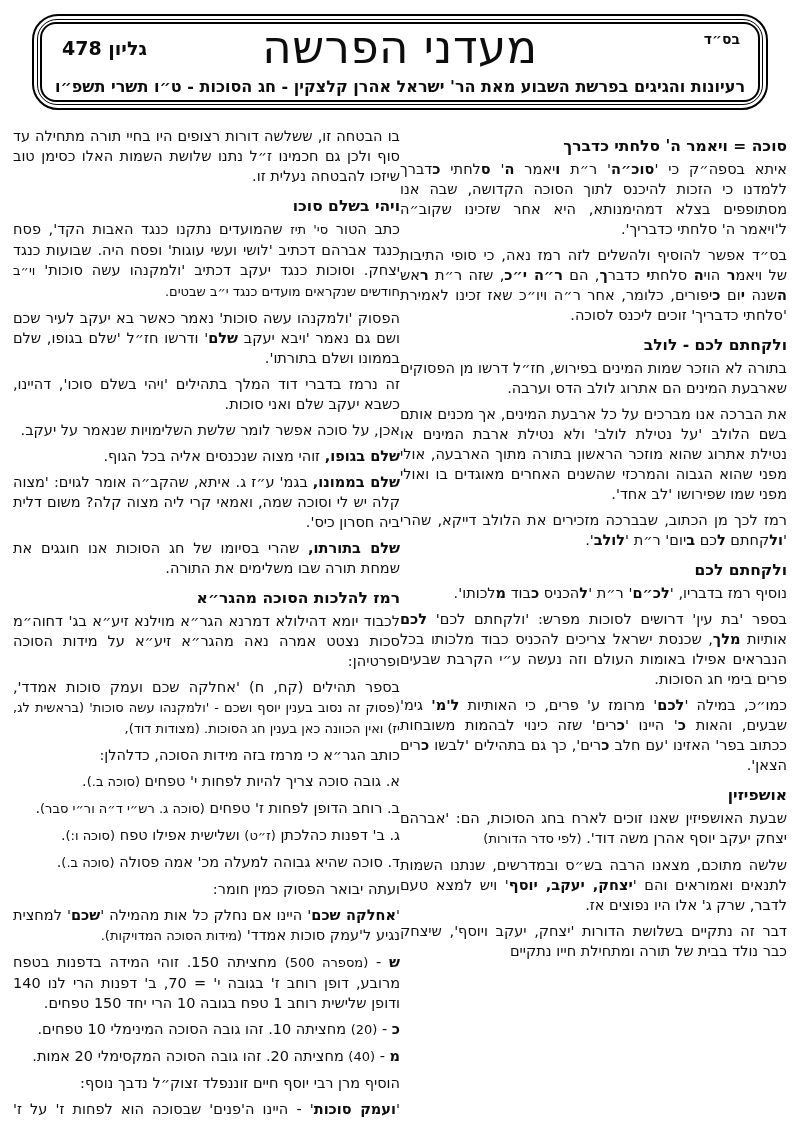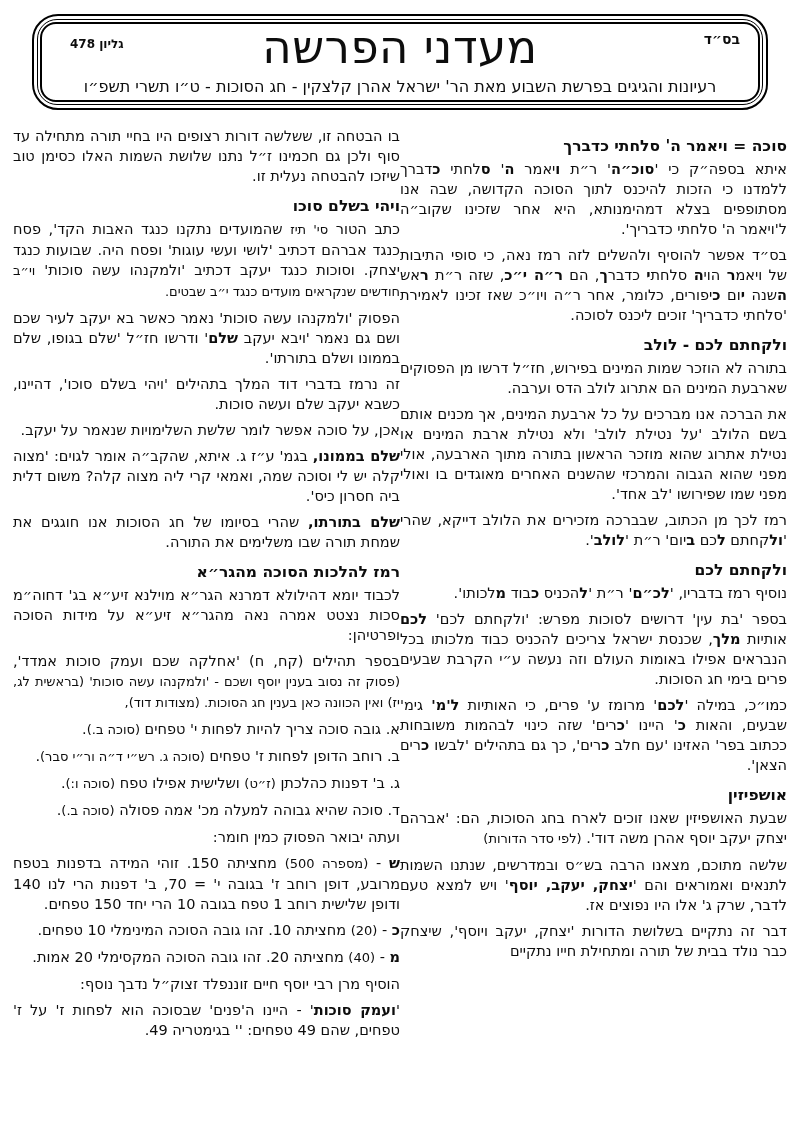--- a/index.html
+++ b/index.html
@@ -17,27 +17,27 @@
   .frame1{
     position:absolute;top:14px;right:32px;left:32px;height:96px;
     border:2px solid #000;border-radius:26px;padding:3px;box-sizing:border-box;
   }
   .frame2{height:100%;border:1.5px solid #000;border-radius:20px;padding:2px;box-sizing:border-box;}
   .frame3{
     height:100%;border:2px solid #000;border-radius:16px;box-sizing:border-box;
     position:relative;display:flex;flex-direction:column;align-items:center;justify-content:center;
   }
   .bsd{position:absolute;top:7px;right:18px;font-size:14px;font-weight:bold;margin-left:32px;}
-  .issue{position:absolute;top:13px;left:28px;font-size:12px;font-weight:bold;}
+  .issue{position:absolute;top:13px;left:20px;font-size:19px;font-weight:bold;}
   .title{
     font-family:"DejaVu Serif","DejaVu Sans",serif;
     font-size:45px;font-weight:normal;line-height:1;margin-top:-4px;
     letter-spacing:0.5px;
   }
-  .subtitle{font-size:16px;font-weight:normal;margin-top:7px;}
+  .subtitle{font-size:16px;font-weight:bold;margin-top:7px;}
   
   .columns{
     position:absolute;top:126px;right:13px;left:13px;bottom:10px;
     display:flex;overflow:hidden;
   }
   .col{flex:1;min-width:0;}
   .col p{
     margin:0 0 6px;
     font-size:14.5px;line-height:20px;
     text-align:justify;
@@ -82,32 +82,35 @@
         <h2 class="heading">אושפיזין</h2>
         <p class="para">שבעת האושפיזין שאנו זוכים לארח בחג הסוכות, הם: 'אברהם יצחק יעקב יוסף אהרן משה דוד'. <small>(לפי סדר הדורות)</small></p>
         <p class="para">שלשה מתוכם, מצאנו הרבה בש״ס ובמדרשים, שנתנו השמות לתנאים ואמוראים והם '<b>יצחק, יעקב, יוסף</b>' ויש למצא טעם לדבר, שרק ג' אלו היו נפוצים אז.</p>
         <p class="para">דבר זה נתקיים בשלושת הדורות 'יצחק, יעקב ויוסף', שיצחק כבר נולד בבית של תורה ומתחילת חייו נתקיים</p>
       </div>
     <div class="col">
         <p class="para">בו הבטחה זו, ששלשה דורות רצופים היו בחיי תורה מתחילה עד סוף ולכן גם חכמינו ז״ל נתנו שלושת השמות האלו כסימן טוב שיזכו להבטחה נעלית זו.</p>
         <h2 class="heading">ויהי בשלם סוכו</h2>
         <p class="para">כתב הטור <small>סי' תיז</small> שהמועדים נתקנו כנגד האבות הקד', פסח כנגד אברהם דכתיב 'לושי ועשי עוגות' ופסח היה. שבועות כנגד יצחק. וסוכות כנגד יעקב דכתיב 'ולמקנהו עשה סוכות' <small>וי״ב חודשים שנקראים מועדים כנגד י״ב שבטים.</small></p>
         <p class="para">הפסוק 'ולמקנהו עשה סוכות' נאמר כאשר בא יעקב לעיר שכם ושם גם נאמר 'ויבא יעקב <b>שלם</b>' ודרשו חז״ל 'שלם בגופו, שלם בממונו ושלם בתורתו'.</p>
-        <p class="para">זה נרמז בדברי דוד המלך בתהילים 'ויהי בשלם סוכו', דהיינו, כשבא יעקב שלם ועשה סוכות.</p>
+        <p class="para">זה נרמז בדברי דוד המלך בתהילים 'ויהי בשלם סוכו', דהיינו, כשבא יעקב שלם ואני סוכות.</p>
         <p class="para">אכן, על סוכה אפשר לומר שלשת השלימויות שנאמר על יעקב.</p>
+        <p class="para"><b>שלם בגופו,</b> זוהי מצוה שנכנסים אליה בכל הגוף.</p>
         <p class="para"><b>שלם בממונו,</b> בגמ' ע״ז ג. איתא, שהקב״ה אומר לגוים: 'מצוה קלה יש לי וסוכה שמה, ואמאי קרי ליה מצוה קלה? משום דלית ביה חסרון כיס'.</p>
         <p class="para"><b>שלם בתורתו,</b> שהרי בסיומו של חג הסוכות אנו חוגגים את שמחת תורה שבו משלימים את התורה.</p>
         <h2 class="heading">רמז להלכות הסוכה מהגר״א</h2>
         <p class="para">לכבוד יומא דהילולא דמרנא הגר״א מוילנא זיע״א בג' דחוה״מ סכות נצטט אמרה נאה מהגר״א זיע״א על מידות הסוכה ופרטיהן:</p>
         <p class="para">בספר תהילים (קח, ח) 'אחלקה שכם ועמק סוכות אמדד', <small>(פסוק זה נסוב בענין יוסף ושכם - 'ולמקנהו עשה סוכות' (בראשית לג, יז) ואין הכוונה כאן בענין חג הסוכות. (מצודות דוד),</small></p>
+        <p class="para">כותב הגר״א כי מרמז בזה מידות הסוכה, כדלהלן:</p>
         <p class="para">א. גובה סוכה צריך להיות לפחות י' טפחים <small>(סוכה ב.)</small>.</p>
         <p class="para">ב. רוחב הדופן לפחות ז' טפחים <small>(סוכה ג. רש״י ד״ה ור״י סבר)</small>.</p>
         <p class="para">ג. ב' דפנות כהלכתן <small>(ז״ט)</small> ושלישית אפילו טפח <small>(סוכה ו:)</small>.</p>
         <p class="para">ד. סוכה שהיא גבוהה למעלה מכ' אמה פסולה <small>(סוכה ב.)</small>.</p>
         <p class="para">ועתה יבואר הפסוק כמין חומר:</p>
+        <p class="para">'<b>אחלקה שכם</b>' היינו אם נחלק כל אות מהמילה '<b>שכם</b>' למחצית נגיע ל'עמק סוכות אמדד' <small>(מידות הסוכה המדויקות).</small></p>
         <p class="para"><b>ש</b> - <small>(מספרה 500)</small> מחציתה 150. זוהי המידה בדפנות בטפח מרובע, דופן רוחב ז' בגובה י' = 70, ב' דפנות הרי לנו 140 ודופן שלישית רוחב 1 טפח בגובה 10 הרי יחד 150 טפחים.</p>
         <p class="para"><b>כ</b> - <small>(20)</small> מחציתה 10. זהו גובה הסוכה המינימלי 10 טפחים.</p>
         <p class="para"><b>מ</b> - <small>(40)</small> מחציתה 20. זהו גובה הסוכה המקסימלי 20 אמות.</p>
         <p class="para">הוסיף מרן רבי יוסף חיים זוננפלד זצוק״ל נדבך נוסף:</p>
         <p class="para">'<b>ועמק סוכות</b>' - היינו ה'פנים' שבסוכה הוא לפחות ז' על ז' טפחים, שהם 49 טפחים: '' בגימטריה 49.</p>
       </div>
   </div>
 
 </div>
 

